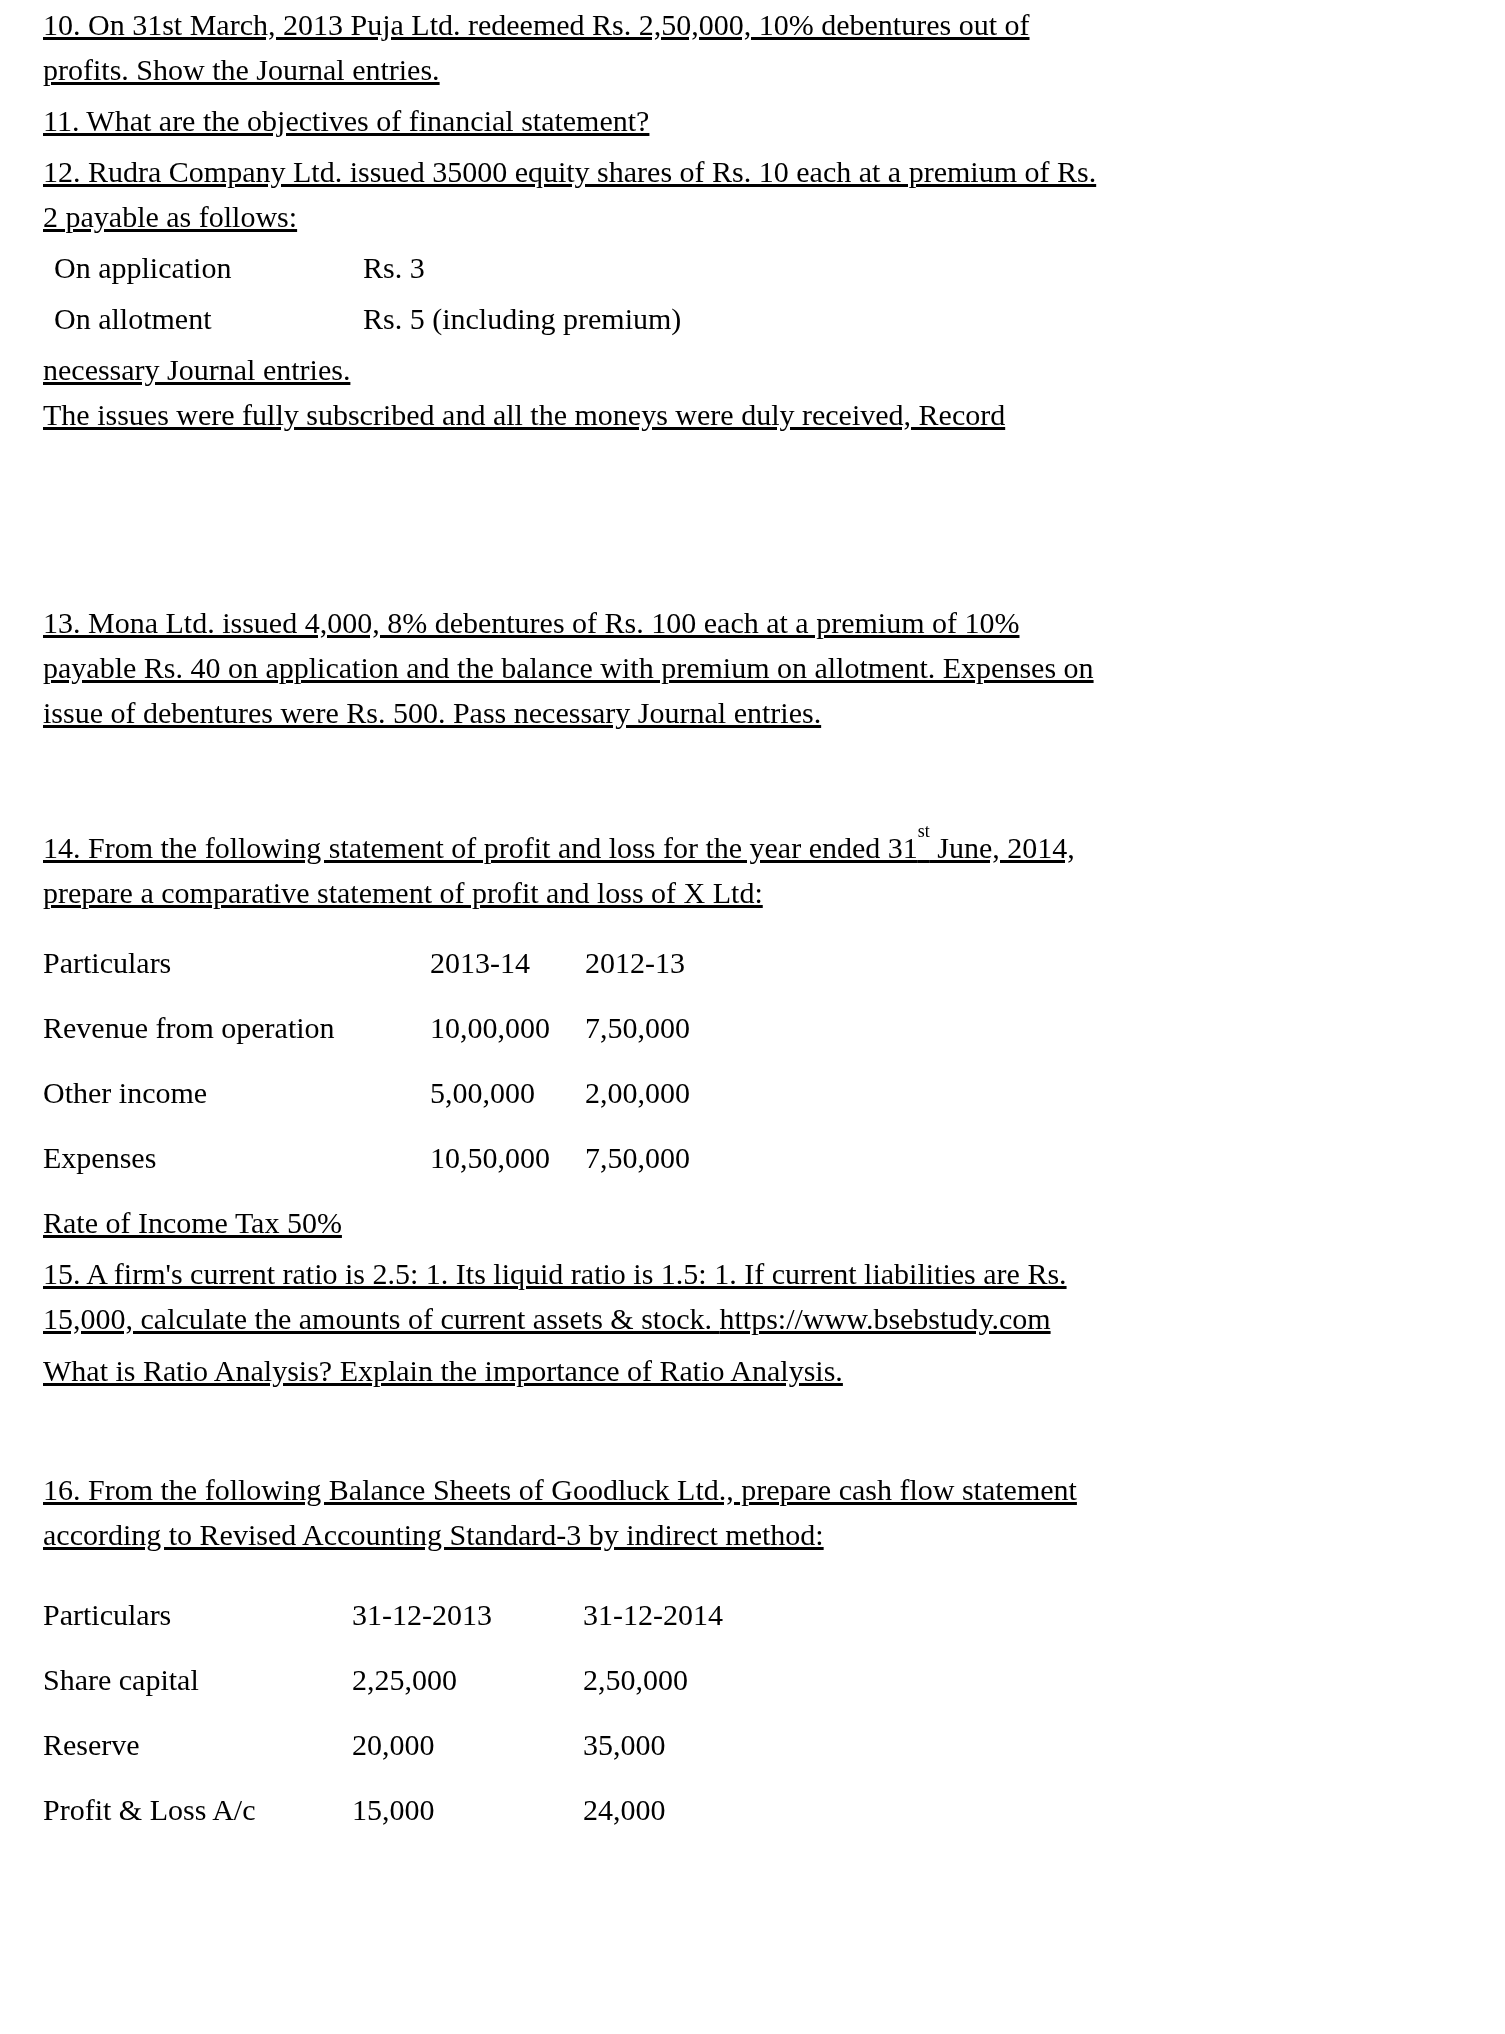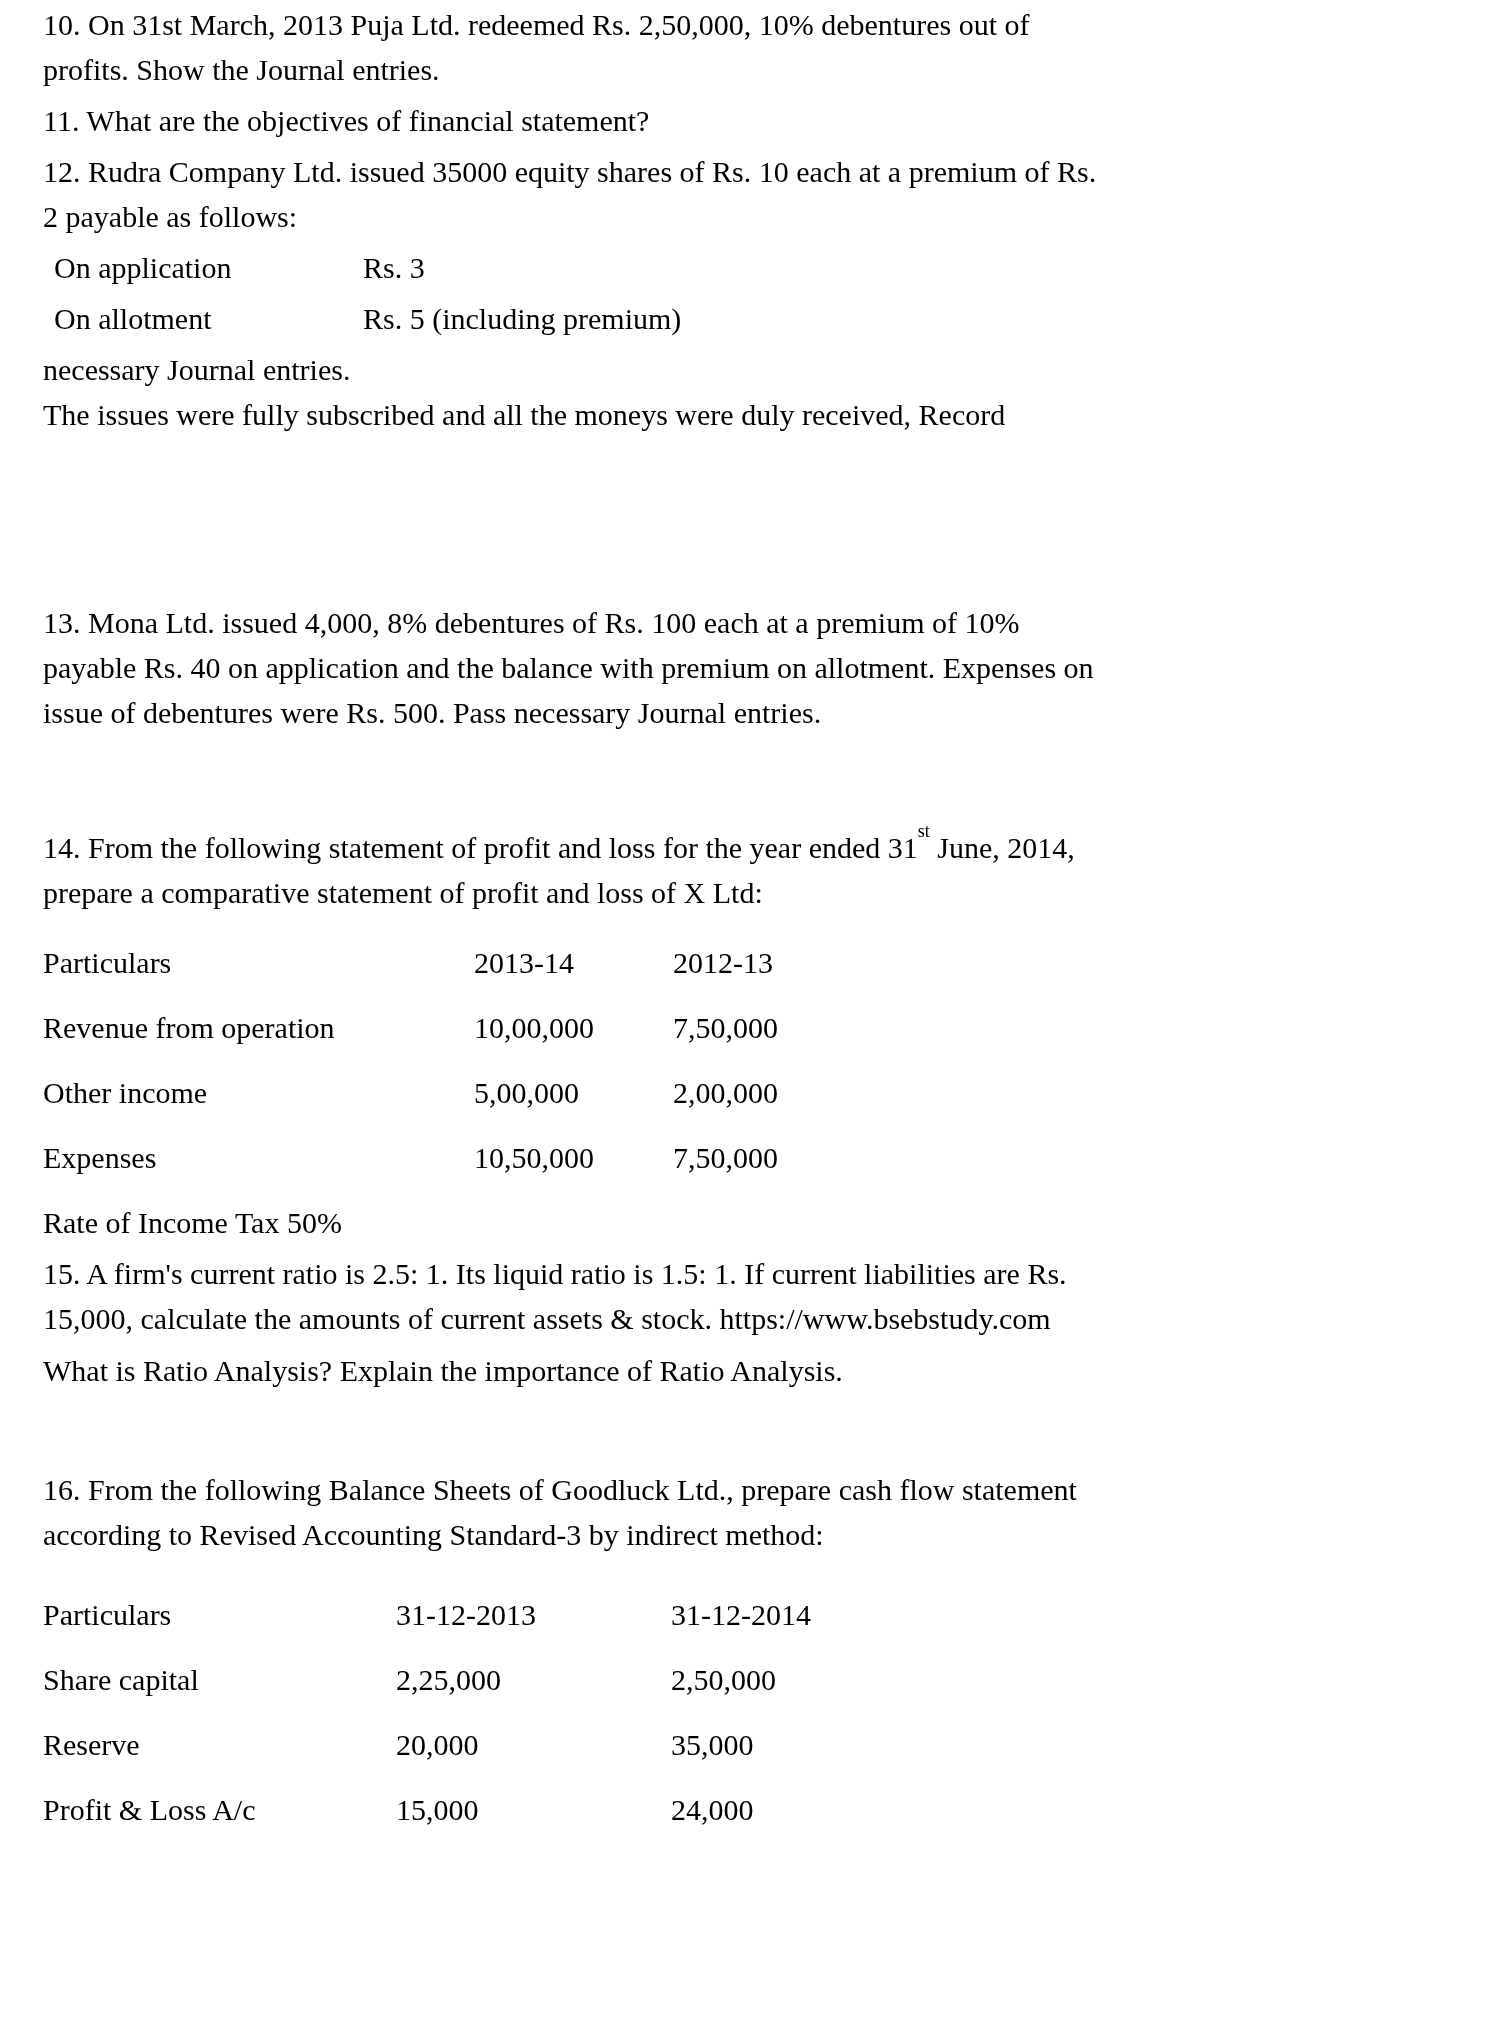--- a/index.html
+++ b/index.html
@@ -15,20 +15,21 @@
     font-size: 30px;
     overflow: hidden;
   }
   .page {
     width: 1122px;
     padding: 2px 0 0 43px;
     position: relative;
   }
   .para {
     margin: 0 0 6px 0;
+    text-decoration: underline;
   }
   .line {
     display: block;
     white-space: nowrap;
     line-height: 45px;
   }
   sup.ord {
     font-size: 18px;
     line-height: 0;
     position: relative;
@@ -42,21 +43,20 @@
     margin: 0 0 6px 11px;
     white-space: nowrap;
   }
   
   .ttable { margin: 0; }
   .trow {
     display: grid;
     line-height: 45px;
     margin: 0 0 20px 0;
     white-space: nowrap;
-    gap: 44px;
   }
   .t1 .trow { grid-template-columns: 387px 155px 1fr; }
   .t2 .trow { grid-template-columns: 309px 231px 1fr; }
   .t1 { margin-top: 25px; }
   .t2 { margin-top: 35px; }
   .q13 { margin-top: 163px; }
   .q14 { margin-top: 90px; }
   .rate { margin-top: 20px; }
   .q15 { }
   .or-line { margin-top: 15px; text-align: center; }

